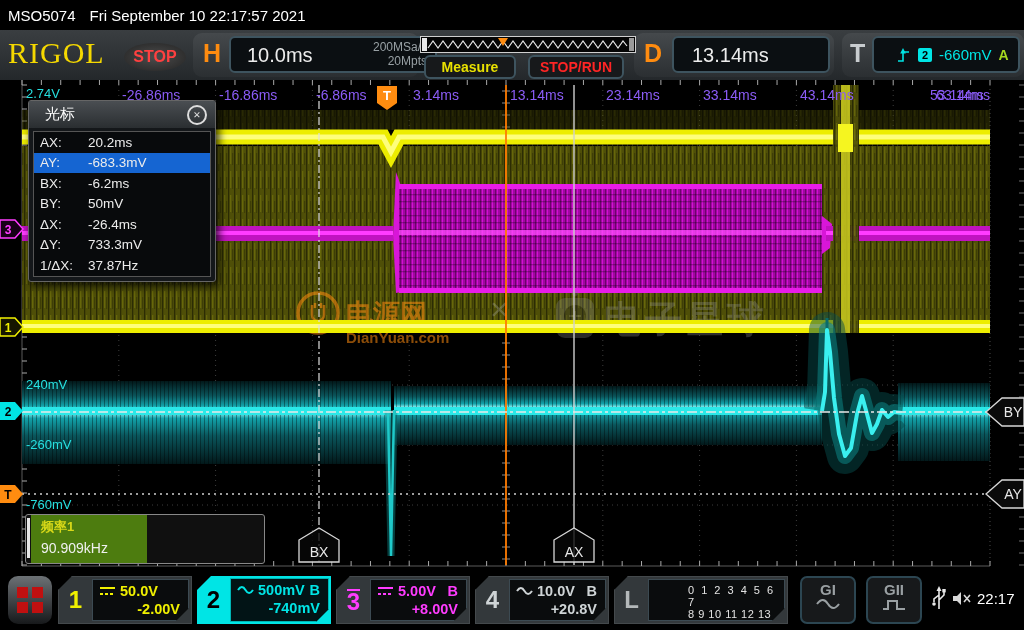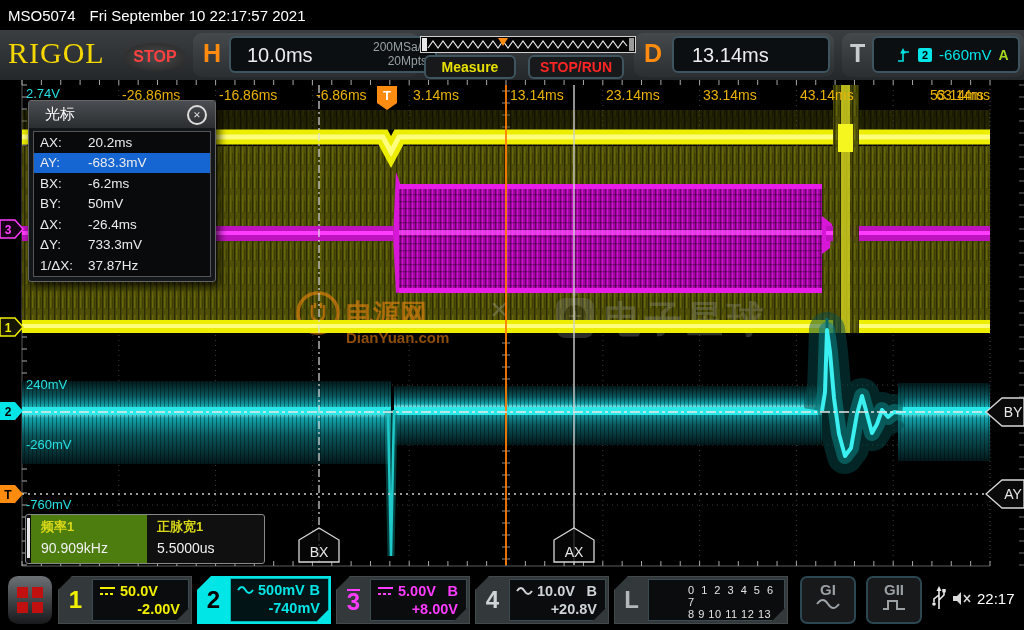--- a/index.html
+++ b/index.html
@@ -21,21 +21,21 @@
   .innerbox{background:#0b0f12;border:2px solid #3e545f;border-radius:6px;box-sizing:border-box;}
   .hval{font-size:20px;color:#ececec;}
   .hrate{font-size:12px;color:#98a0a4;text-align:right;line-height:14px;}
   .btn{height:24px;background:#17191b;border:2px solid #3e545f;border-radius:6px;
        box-sizing:border-box;display:flex;align-items:center;justify-content:center;
        font-size:14px;font-weight:bold;}
   .tgray{color:#c8cccf;}
   .trigbadge2{width:14px;height:14px;background:#00e5e5;color:#000;font-size:11px;font-weight:bold;
               border-radius:2px;display:flex;align-items:center;justify-content:center;}
   
-  .tlabel{top:87px;color:#eab308;font-size:14px;z-index:3;text-align:right;}
+  .tlabel{top:87px;color:#8b5cf6;font-size:14px;z-index:3;text-align:right;}
   .vlabel{left:26px;color:#27e0e0;font-size:13px;z-index:2;}
   
   .cpanel{left:28px;top:100px;width:186px;height:180px;background:#14171a;border:1px solid #666;
           border-radius:3px;z-index:6;box-shadow:3px 4px 8px rgba(0,0,0,.8);}
   .cpanel-title{height:27px;background:linear-gradient(#4a4e52,#2a2e31);color:#fff;font-size:15px;
           display:flex;align-items:center;padding:0 8px 0 16px;font-family:Liberation Serif, serif;}
   .cclose{margin-left:auto;width:20px;height:20px;border:2px solid #ddd;border-radius:50%;
           color:#ddd;font-size:13px;font-weight:bold;display:flex;align-items:center;justify-content:center;box-sizing:border-box;}
   .cbody{margin:3px 4px;background:#080a0c;border:1px solid #555;}
   .crow{height:20.5px;display:flex;font-size:13.5px;color:#ececec;align-items:center;}
@@ -631,24 +631,20 @@
         </div>
     </div>
   </div>
 
   <div class="abs measbox">
     <div class="measstrip"></div>
     <div class="meascell sel" style="margin-left:5px;">
       <div class="measlabel">频率1</div>
       <div class="measval">90.909kHz</div>
     </div>
-    <div class="meascell">
-      <div class="measlabel">正脉宽1</div>
-      <div class="measval">5.5000us</div>
-    </div>
   </div>
 
   <div class="abs bottombar">
     <div class="abs menutile">
       <div class="menugrid">
           <div></div>
           <div></div>
           <div></div>
           <div></div>
         </div>

